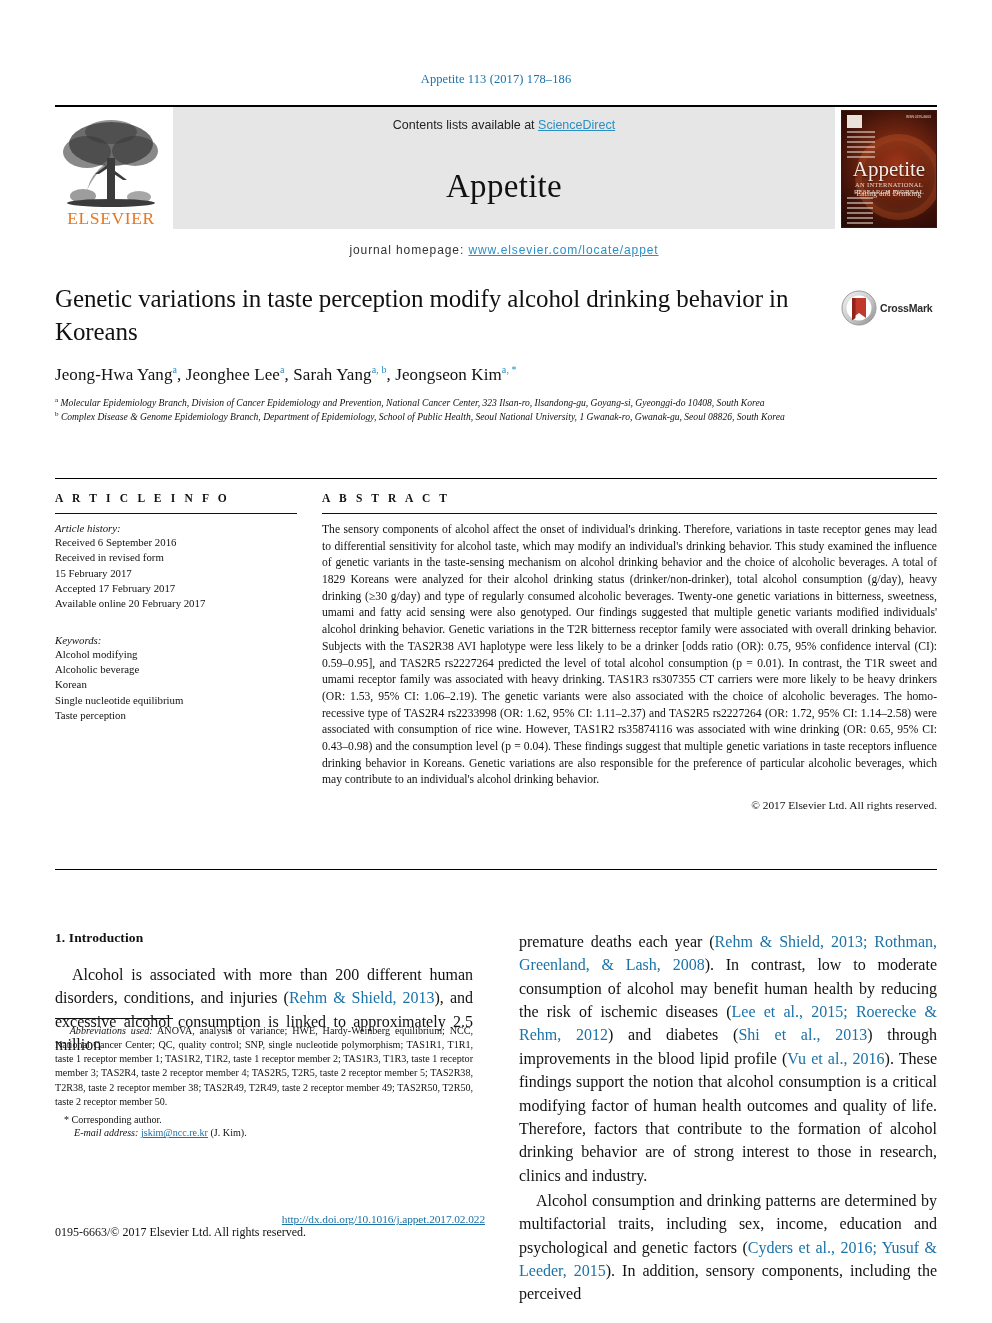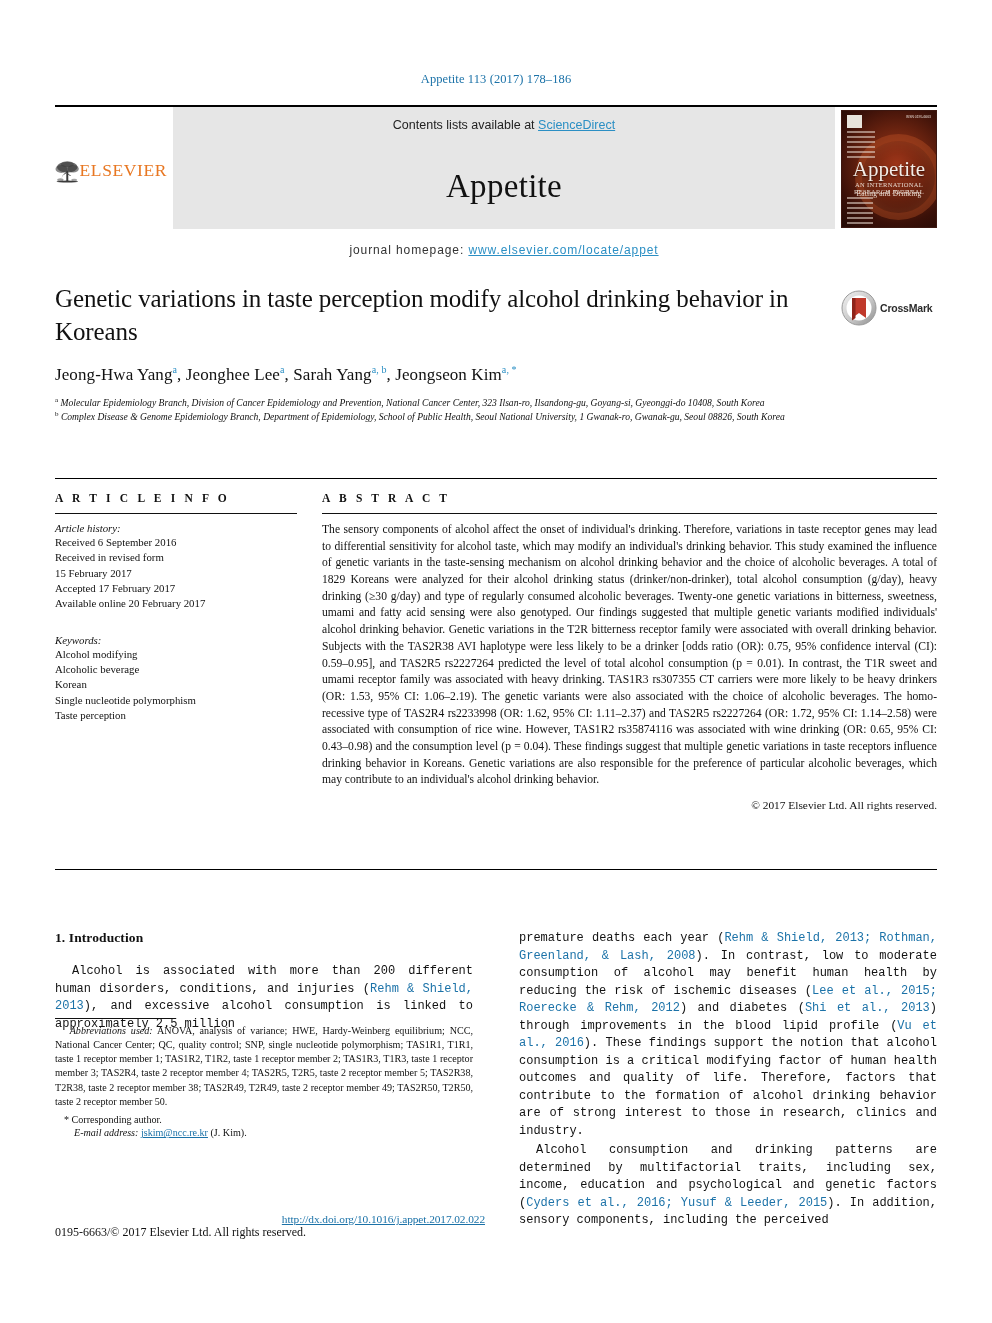--- a/index.html
+++ b/index.html
@@ -47,21 +47,21 @@
     display: flex;
     flex-direction: row;
     align-items: stretch;
   }
   .elsevier-logo {
     width: 112px;
     flex: 0 0 112px;
     padding-top: 8px;
     box-sizing: border-box;
     display: flex;
-    flex-direction: row;
+    flex-direction: column;
     justify-content: flex-end;
     align-items: center;
   }
   .tree-svg { display:block; }
   .elsevier-word {
     font-family: "Liberation Serif", serif;
     font-size: 17.5px;
     letter-spacing: .6px;
     color: #e87722;
     font-weight: 400;
@@ -294,22 +294,22 @@
   }
   h2.section-title {
     font-family: "Liberation Serif", serif;
     font-size: 13.5px;
     font-weight: bold;
     margin: 0 0 17px 0;
     color: #111;
     letter-spacing: .1px;
   }
   .para {
-    font-family: Liberation Mono, monospace;
-    font-size: 12px;
+    font-family: Liberation Serif, serif;
+    font-size: 16px;
     line-height: 1.46;
     text-align: justify;
     color: #111;
     margin: 0 0 2px 0;
     hyphens: auto;
   }
   .para.indent { text-indent: 17px; }
   .ref { color: #1b72a8; }
 
   
@@ -489,21 +489,21 @@
     <div class="info-line">Received in revised form</div>
     <div class="info-line">15 February 2017</div>
     <div class="info-line">Accepted 17 February 2017</div>
     <div class="info-line">Available online 20 February 2017</div>
 
     <div class="keywords-block">
       <div class="info-label">Keywords:</div>
       <div class="info-line">Alcohol modifying</div>
       <div class="info-line">Alcoholic beverage</div>
       <div class="info-line">Korean</div>
-      <div class="info-line">Single nucleotide polymorphism</div>
+      <div class="info-line">Single nucleotide equilibrium</div>
       <div class="info-line">Taste perception</div>
     </div>
   </div>
 
   <div class="abstract-col">
     <div class="sec-head">A B S T R A C T</div>
     <div class="hairline"></div>
     <div class="abstract-body">The sensory components of alcohol affect the onset of individual's drinking. Therefore, variations in taste receptor genes may lead to differential sensitivity for alcohol taste, which may modify an individual's drinking behavior. This study examined the influence of genetic variants in the taste-sensing mechanism on alcohol drinking behavior and the choice of alcoholic beverages. A total of 1829 Koreans were analyzed for their alcohol drinking status (drinker/non-drinker), total alcohol consumption (g/day), heavy drinking (≥30 g/day) and type of regularly consumed alcoholic beverages. Twenty-one genetic variations in bitterness, sweetness, umami and fatty acid sensing were also genotyped. Our findings suggested that multiple genetic variants modified individuals' alcohol drinking behavior. Genetic variations in the T2R bitterness receptor family were associated with overall drinking behavior. Subjects with the TAS2R38 AVI haplotype were less likely to be a drinker [odds ratio (OR): 0.75, 95% confidence interval (CI): 0.59–0.95], and TAS2R5 rs2227264 predicted the level of total alcohol consumption (p = 0.01). In contrast, the T1R sweet and umami receptor family was associated with heavy drinking. TAS1R3 rs307355 CT carriers were more likely to be heavy drinkers (OR: 1.53, 95% CI: 1.06–2.19). The genetic variants were also associated with the choice of alcoholic beverages. The homo-recessive type of TAS2R4 rs2233998 (OR: 1.62, 95% CI: 1.11–2.37) and TAS2R5 rs2227264 (OR: 1.72, 95% CI: 1.14–2.58) were associated with consumption of rice wine. However, TAS1R2 rs35874116 was associated with wine drinking (OR: 0.65, 95% CI: 0.43–0.98) and the consumption level (p = 0.04). These findings suggest that multiple genetic variations in taste receptors influence drinking behavior in Koreans. Genetic variations are also responsible for the preference of particular alcoholic beverages, which may contribute to an individual's alcohol drinking behavior.</div>
     <div class="copyright-line">© 2017 Elsevier Ltd. All rights reserved.</div>
   </div>

